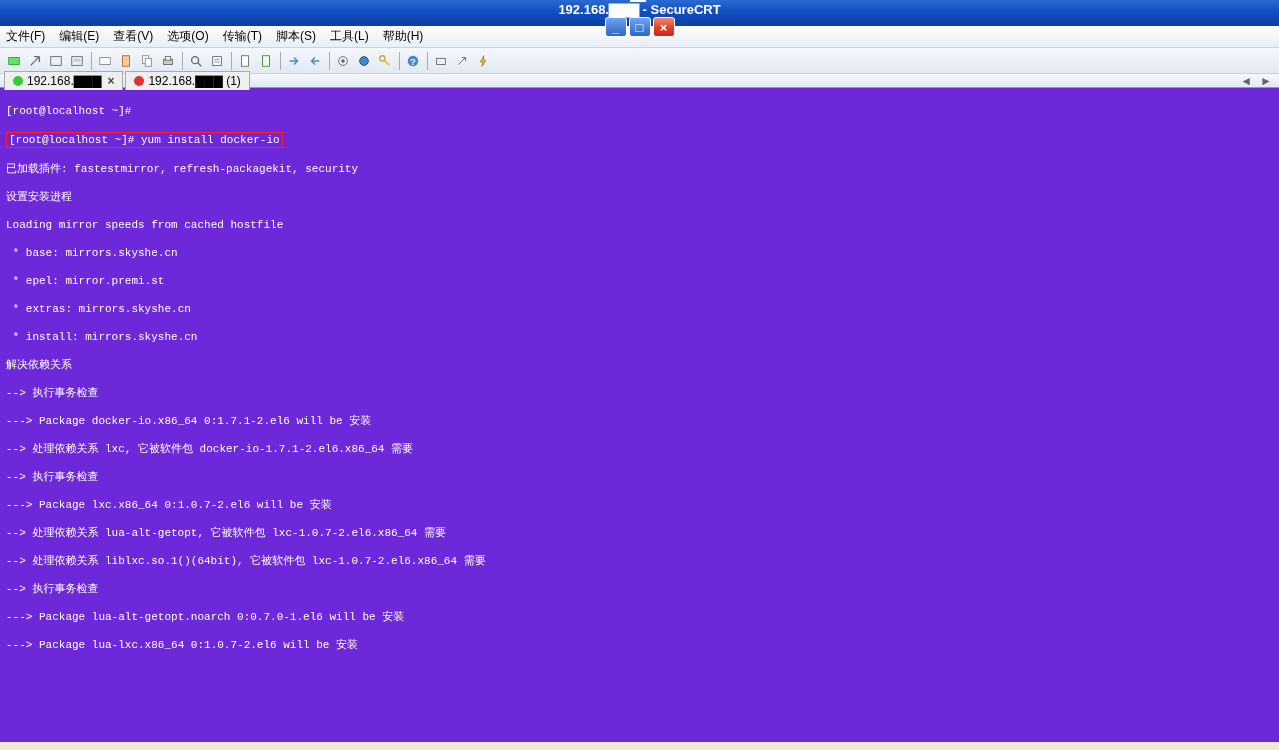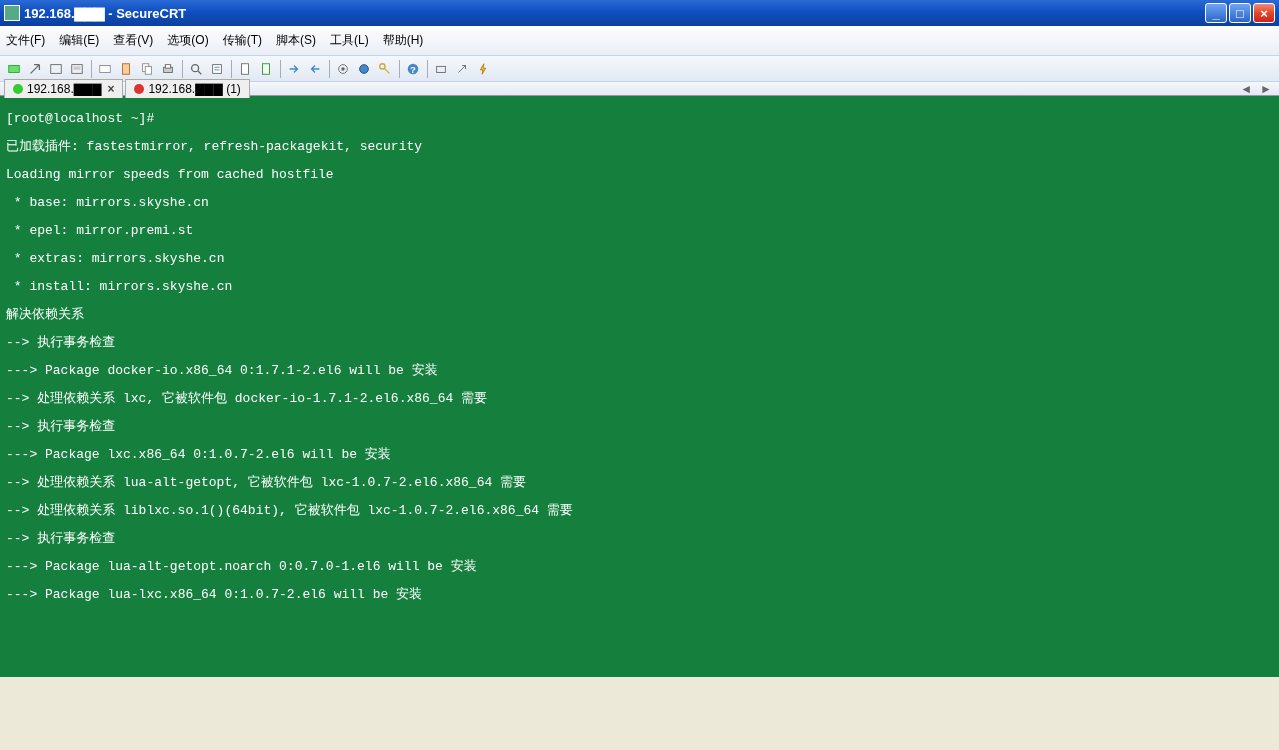--- a/index.html
+++ b/index.html
@@ -1,43 +1,43 @@
 <!DOCTYPE html>
 <html><head>
 <meta charset="utf-8">
 <style>
 * { margin: 0; padding: 0; box-sizing: border-box; }
 body { font-family: "Microsoft YaHei", sans-serif; font-size: 12px; background: #ece9d8; overflow: hidden; width: 1279px; height: 750px; }
 
-.titlebar { height: 26px; background: linear-gradient(#2a6ad3,#0f4fc2 45%,#0c3f9e); display: flex; align-items: center; color: #fff; padding: 0 4px; }
+.titlebar { height: 26px; background: linear-gradient(#2a6ad3,#0f4fc2 45%,#0c3f9e); display: flex; align-items: center; color: #fff; padding: 0 4px; flex-direction: column; }
 .titlebar .icon { width: 16px; height: 16px; background: #5a8; border: 1px solid #fff; margin-right: 4px; display: inline-block; }
 .titlebar .title { flex: 1; font-weight: bold; font-size: 13px; }
 .winbtns { display: flex; gap: 2px; }
 .winbtn { width: 22px; height: 20px; border: 1px solid #fff; border-radius: 3px; display: flex; align-items: center; justify-content: center; font-size: 13px; font-weight: bold; }
 .winbtn.min,.winbtn.max { background: linear-gradient(#6fa3f3,#2b66c8); color: #fff; }
 .winbtn.close { background: linear-gradient(#f08b7b,#e04826,#c22); color: #fff; }
 
-.menubar { height: 30px; background: linear-gradient(#fdfdfd,#e9eef6); display: flex; align-items: center; padding: 0 6px; border-bottom: 1px solid #c4d3ec; }
+.menubar { height: 22px; background: linear-gradient(#fdfdfd,#e9eef6); display: flex; align-items: center; padding: 0 6px; border-bottom: 1px solid #c4d3ec; }
 .menubar span { margin-right: 14px; color: #000; }
 
 .toolbar { height: 26px; background: linear-gradient(#f5f8fd,#e2e9f3); display: flex; align-items: center; padding: 0 4px; border-bottom: 1px solid #c4d3ec; }
 .tbtn { width: 20px; height: 20px; margin-right: 1px; display: inline-flex; align-items: center; justify-content: center; }
 .tbtn svg { width: 14px; height: 14px; }
 .sep { width: 1px; height: 18px; background: #aab; margin: 0 3px; display: inline-block; }
 
 .tabbar { height: 14px; background: linear-gradient(#f5f8fd,#e2e9f3); display: flex; align-items: center; padding: 0 4px; border-bottom: 1px solid #999; position: relative; }
 .tab { display: flex; align-items: center; padding: 2px 8px; margin-right: 2px; background: #efefef; border: 1px solid #aaa; border-bottom: none; font-size: 12px; }
 .tab .mark { width: 10px; height: 10px; border-radius: 50%; margin-right: 4px; }
 .tab.active .mark { background: #3c3; }
 .tab.inactive .mark { background: #d33; }
 .tab .close { margin-left: 6px; font-weight: bold; color: #444; }
 .tabnav { margin-left: auto; display: flex; gap: 2px; }
 .tabnav span { padding: 0 3px; color: #666; font-weight: bold; }
 
-.terminal { background: #15803d; color: #fff; font-family: "Courier New", monospace; font-size: 13px; line-height: 14px; padding: 2px 6px; height: 581px; overflow: hidden; white-space: pre; }
+.terminal { background: #6d28d9; color: #fff; font-family: "Courier New", monospace; font-size: 11px; line-height: 14px; padding: 2px 6px; height: 654px; overflow: hidden; white-space: pre; }
 .term-line { min-height: 14px; }
 .hl { border: 1px solid #f22; padding: 0 2px; display: inline-block; }
 </style>
 </head>
 <body>
 
 <div class="titlebar">
   <span class="icon"></span>
   <span class="title">192.168.▇▇▇ - SecureCRT</span>
   <div class="winbtns">
@@ -193,21 +193,23 @@
     <span>192.168.▇▇▇ (1)</span>
   </div>
   <div class="tabnav">
     <span>◄</span>
     <span>►</span>
   </div>
 </div>
 
 <div class="terminal">
 <div class="term-line">[root@localhost ~]#</div>
+<div class="term-line"><span class="hl">[root@localhost ~]# yum install docker-io</span></div>
 <div class="term-line">已加载插件: fastestmirror, refresh-packagekit, security</div>
+<div class="term-line">设置安装进程</div>
 <div class="term-line">Loading mirror speeds from cached hostfile</div>
 <div class="term-line"> * base: mirrors.skyshe.cn</div>
 <div class="term-line"> * epel: mirror.premi.st</div>
 <div class="term-line"> * extras: mirrors.skyshe.cn</div>
 <div class="term-line"> * install: mirrors.skyshe.cn</div>
 <div class="term-line">解决依赖关系</div>
 <div class="term-line">--&gt; 执行事务检查</div>
 <div class="term-line">---&gt; Package docker-io.x86_64 0:1.7.1-2.el6 will be 安装</div>
 <div class="term-line">--&gt; 处理依赖关系 lxc, 它被软件包 docker-io-1.7.1-2.el6.x86_64 需要</div>
 <div class="term-line">--&gt; 执行事务检查</div>

